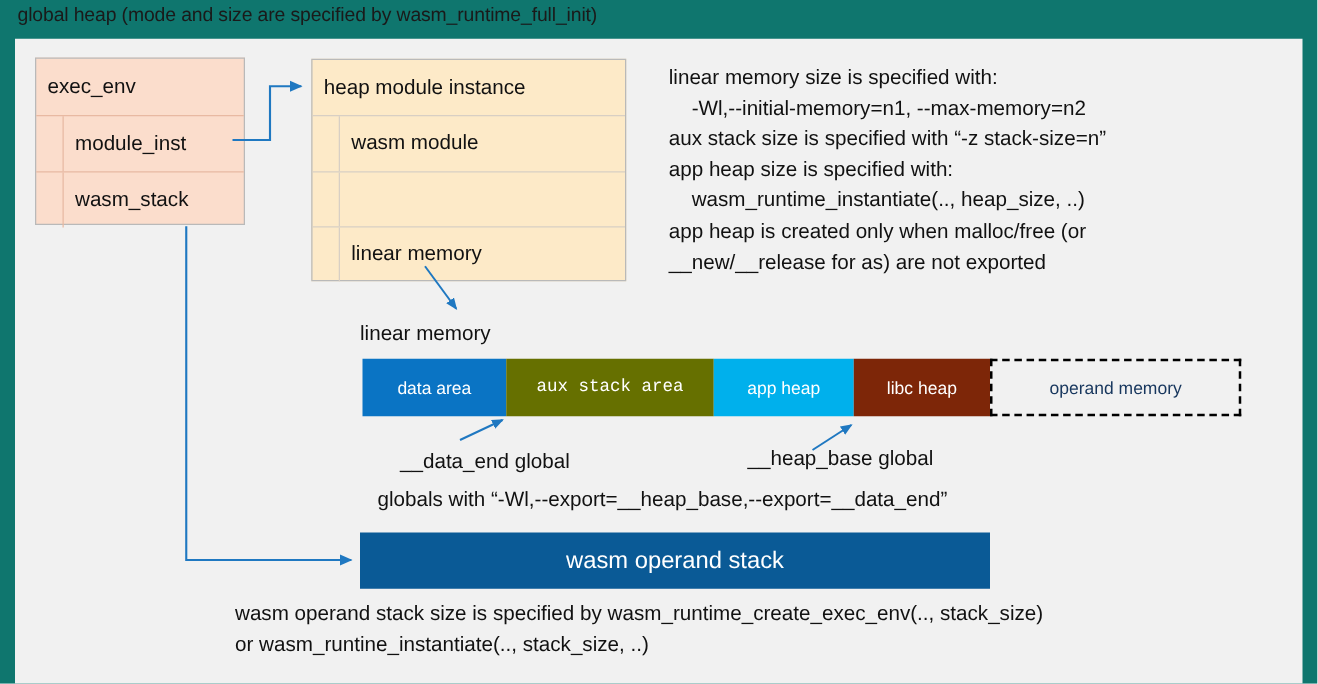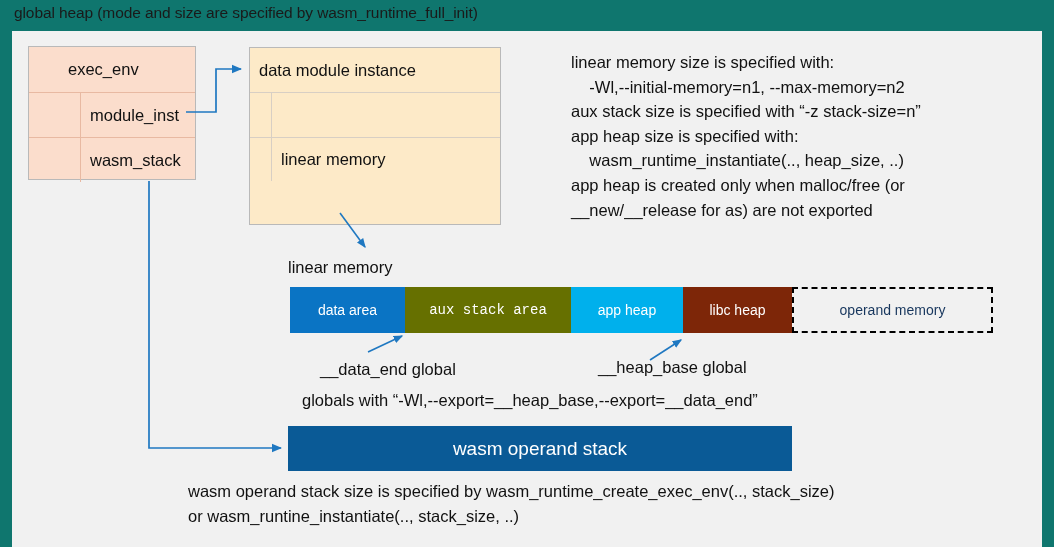--- a/index.html
+++ b/index.html
@@ -64,21 +64,21 @@
   }
 
   
   #exec-env-box {
     left: 28px;
     top: 46px;
     width: 168px;
     height: 134px;
     background: #fbddcc;
   }
-  #exec-env-box .struct-row { height: 45px; padding-left: 30px; }
+  #exec-env-box .struct-row { height: 45px; }
   #exec-env-box .indent-cell { border-right-color: #e8b9a2; }
   #exec-env-box .row-sep { border-top-color: #e8b9a2; }
 
   
   #module-instance-box {
     left: 249px;
     top: 47px;
     width: 252px;
     height: 178px;
     background: #fdeac8;
@@ -133,21 +133,21 @@
   }
 
   
   .text-block {
     position: absolute;
     font-size: 16.5px;
     line-height: 24.6px;
     color: #111111;
     white-space: pre;
   }
-  #side-notes { left: 535px; top: 50px; margin-left: 36px; }
+  #side-notes { left: 535px; top: 50px; }
   #export-note {
     left: 302px; top: 388px;
     white-space: nowrap;
   }
   #data-end-label { left: 320px; top: 357px; white-space: nowrap; }
   #heap-base-label { left: 598px; top: 363px; white-space: nowrap; }
   #bottom-note { left: 188px; top: 479px; }
 
   
   #connectors {
@@ -176,21 +176,25 @@
         <span class="row-label">module_inst</span>
       </div>
       <div class="struct-row row-sep">
         <span class="indent-cell"></span>
         <span class="row-label">wasm_stack</span>
       </div>
     </div>
 
     <div class="struct-box" id="module-instance-box" style="left:237px; top:16px;">
       <div class="struct-row">
-        <span class="row-label">data module instance</span>
+        <span class="row-label">heap module instance</span>
+      </div>
+      <div class="struct-row row-sep">
+        <span class="indent-cell"></span>
+        <span class="row-label">wasm module</span>
       </div>
       <div class="struct-row row-sep">
         <span class="indent-cell"></span>
       </div>
       <div class="struct-row row-sep">
         <span class="indent-cell"></span>
         <span class="row-label">linear memory</span>
       </div>
     </div>
 

